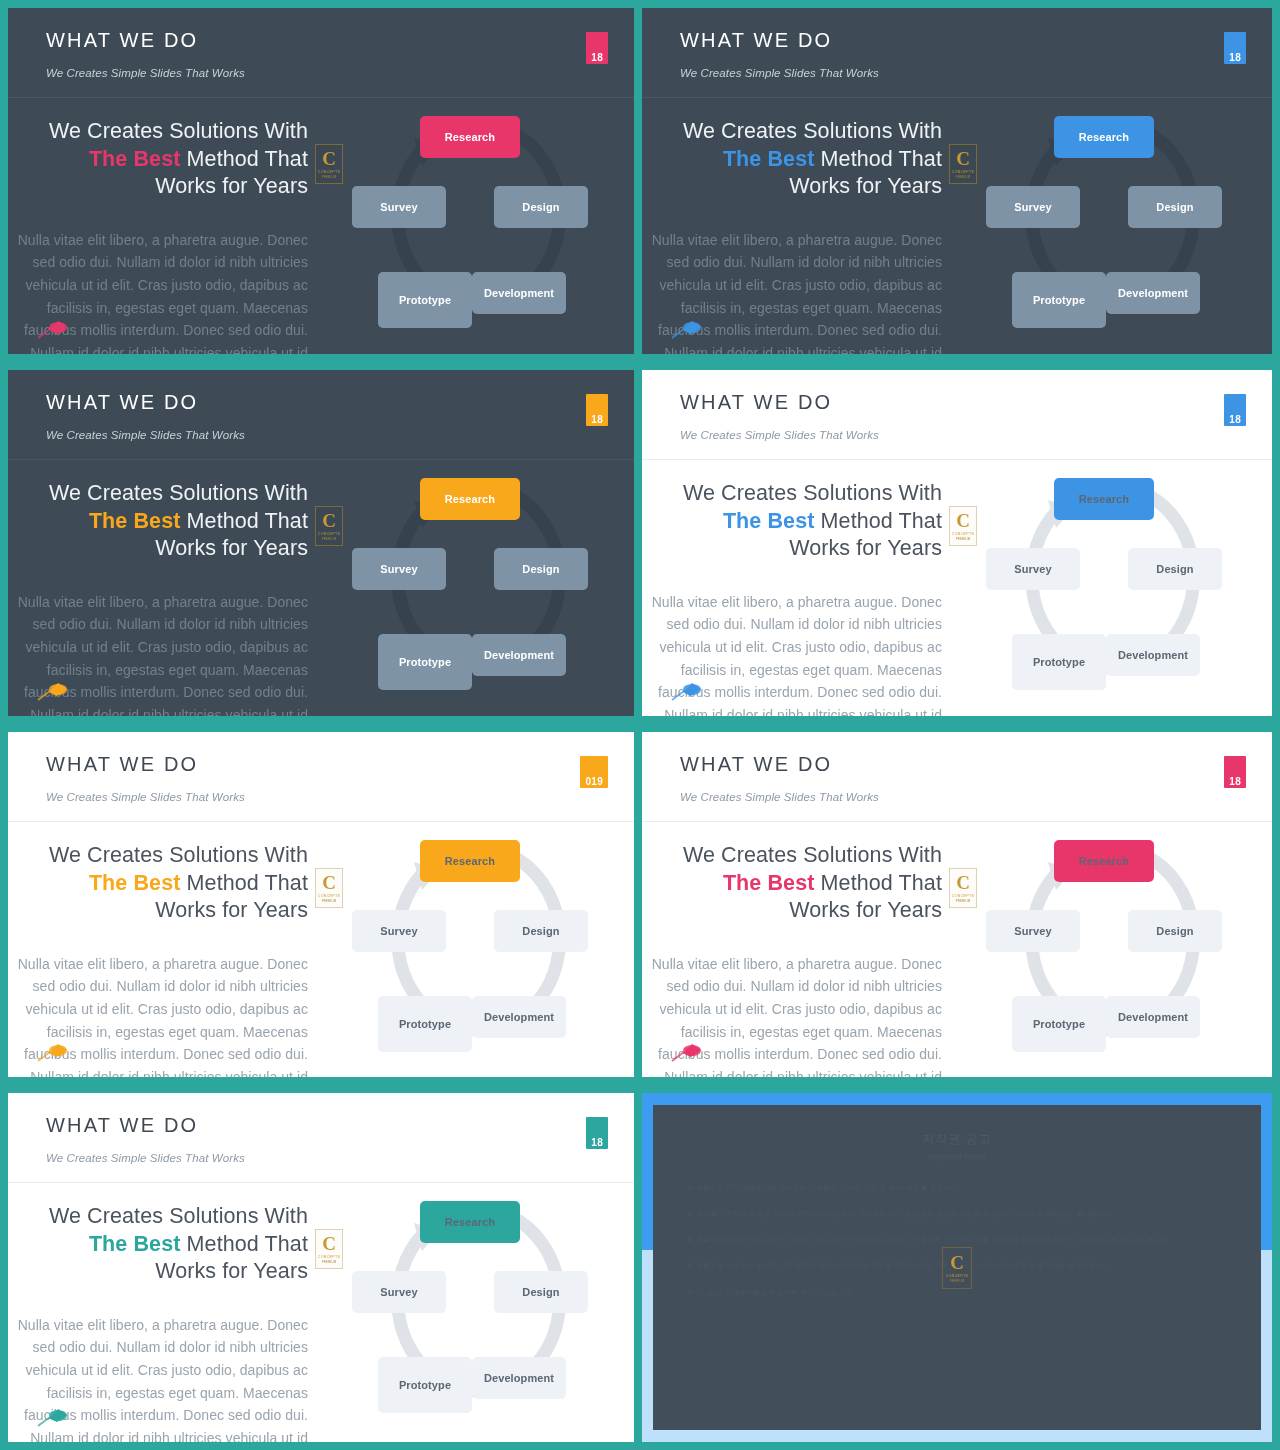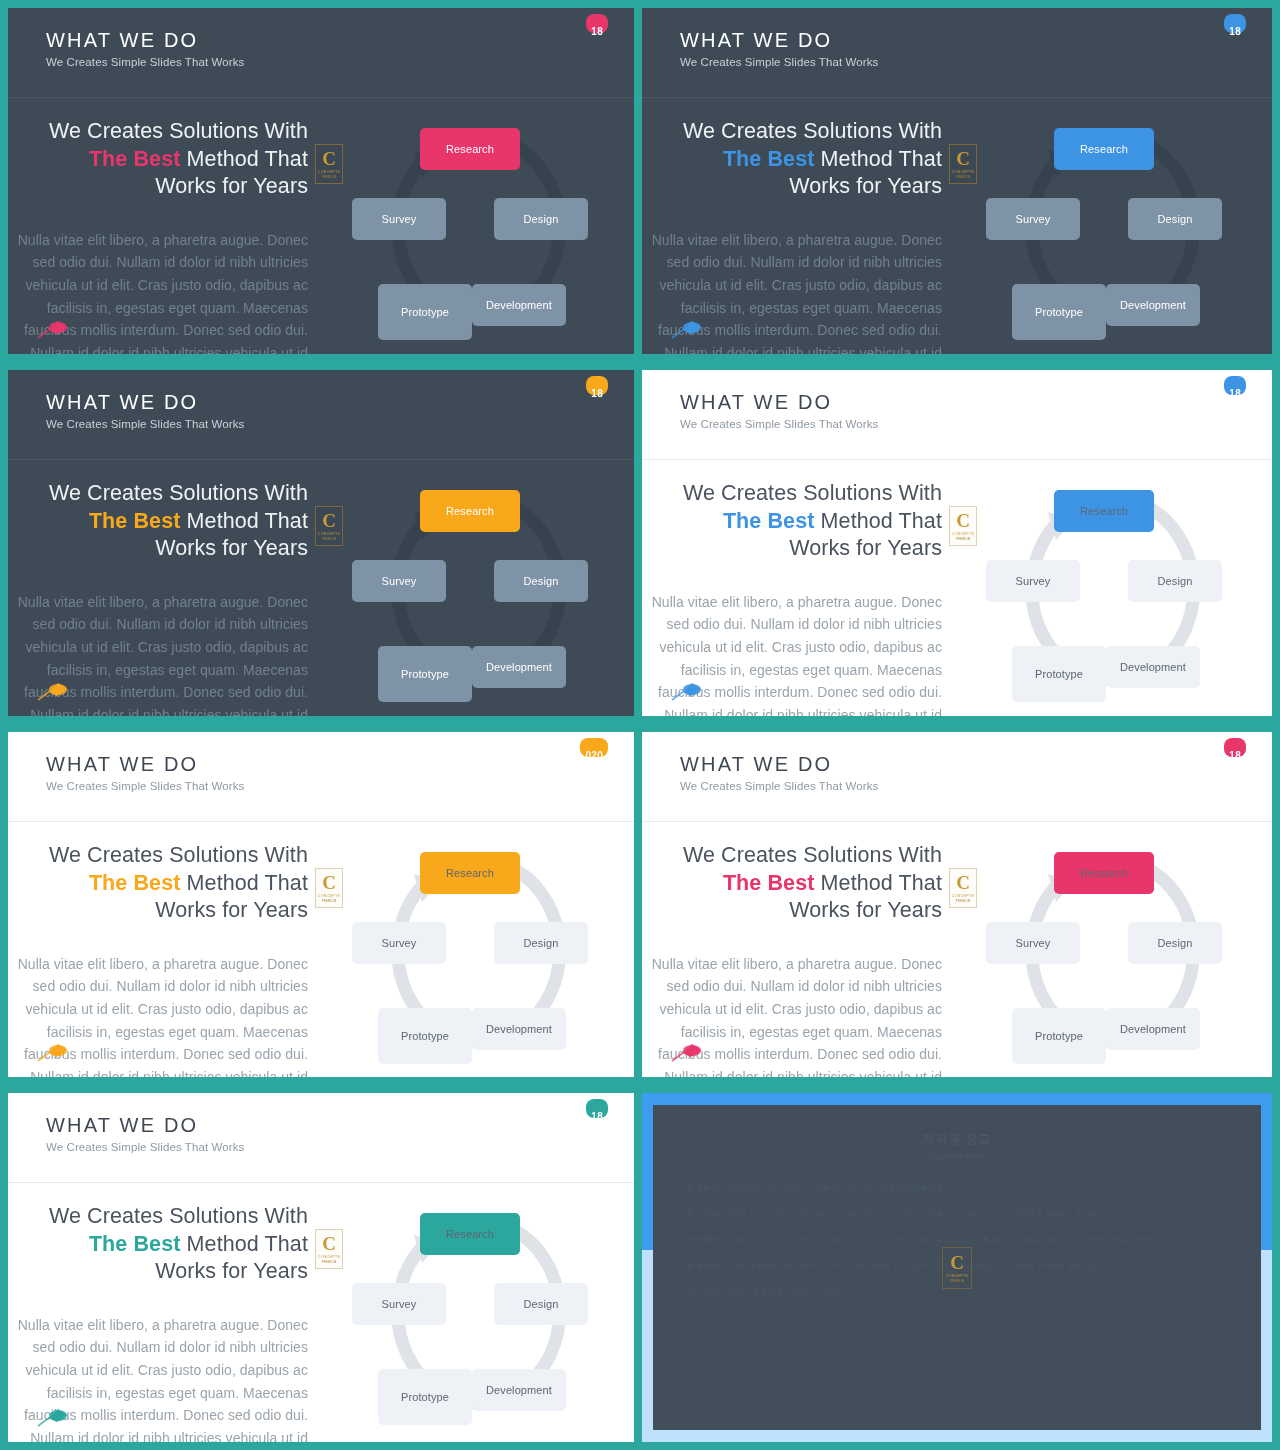--- a/index.html
+++ b/index.html
@@ -38,33 +38,34 @@
   .slide.light .hdr { border-bottom: 1px solid #e8eaec; }
   .hdr-title {
     font-size: 20px;
     letter-spacing: 2.2px;
     font-weight: 300;
     line-height: 1.05;
   }
   .slide.dark .hdr-title { color: #ffffff; }
   .slide.light .hdr-title { color: #3f4853; }
   .hdr-sub {
-    margin-top: 5px;
+    margin-top: 16px;
     font-size: 11.5px;
     letter-spacing: 0.1px;
+    font-style: italic;
   }
   .slide.dark .hdr-sub { color: #c9d1d6; }
   .slide.light .hdr-sub { color: #8e99a4; }
 
   .badge {
     position: absolute;
-    top: 6px; right: 26px;
+    top: 24px; right: 26px;
     min-width: 20px; height: 19px;
-    padding: 8px 5px;
-    border-radius: 8px;
+    padding: 16px 5px;
+    border-radius: 1px;
     color: #fff;
     font-size: 10px;
     font-weight: bold;
     line-height: 19px;
     text-align: center;
     letter-spacing: 0.3px;
   }
 
   
   .body { position: relative; height: calc(100% - 90px); }
@@ -114,22 +115,22 @@
     line-height: 1;
     color: #c79a35;
     letter-spacing: 0;
   }
   .logo-t1 { font-size: 3.6px; color: #c79a35; letter-spacing: 0.3px; margin-top: 2px; }
   .logo-t2 { font-size: 2.8px; color: #a9842f; letter-spacing: 0.2px; margin-top: 1px; }
 
   
   .diagram {
     position: absolute;
-    left: 318px; top: 18px;
-    width: 320px; height: 240px;
+    left: 318px; top: 6px;
+    width: 320px; height: 240px; font-weight: bold;
   }
   .ring { position: absolute; left: 56px; top: 6px; width: 190px; height: 210px; }
 
   .node {
     position: absolute;
     border-radius: 5px;
     display: flex;
     align-items: center;
     justify-content: center;
     font-size: 11px;
@@ -391,21 +392,21 @@
     <ellipse cx="22" cy="9.5" rx="9" ry="5.5" fill="#3d94e5" opacity="0.85"></ellipse>
   </svg>
     </div>
   </div>
     </div>
     <div class="cell c-left">
       <div class="slide light">
     <div class="hdr">
       <div class="hdr-title">WHAT WE DO</div>
       <div class="hdr-sub">We Creates Simple Slides That Works</div>
-      <div class="badge" style="background:#f9a71b">020</div>
+      <div class="badge" style="background:#f9a71b">019</div>
     </div>
     <div class="body">
       <div class="left-col">
         <div class="headline">
           <span>We Creates Solutions With</span><br>
           <b style="color:#f9a71b">The Best</b><span> Method That</span><br>
           <span>Works for Years</span>
         </div>
         <div class="para">Nulla vitae elit libero, a pharetra augue. Donec sed odio dui. Nullam id dolor id nibh ultricies vehicula ut id elit. Cras justo odio, dapibus ac facilisis in, egestas eget quam. Maecenas faucibus mollis interdum. Donec sed odio dui. Nullam id dolor id nibh ultricies vehicula ut id elit. Donec sed odio dui. Nullam id dolor id nibh ultricies vehicula ut id elit. Nulla vitae elit libero, a pharetra augue. Donec sed odio dui. Nullam id dolor id nibh ultricies</div>
       </div>

